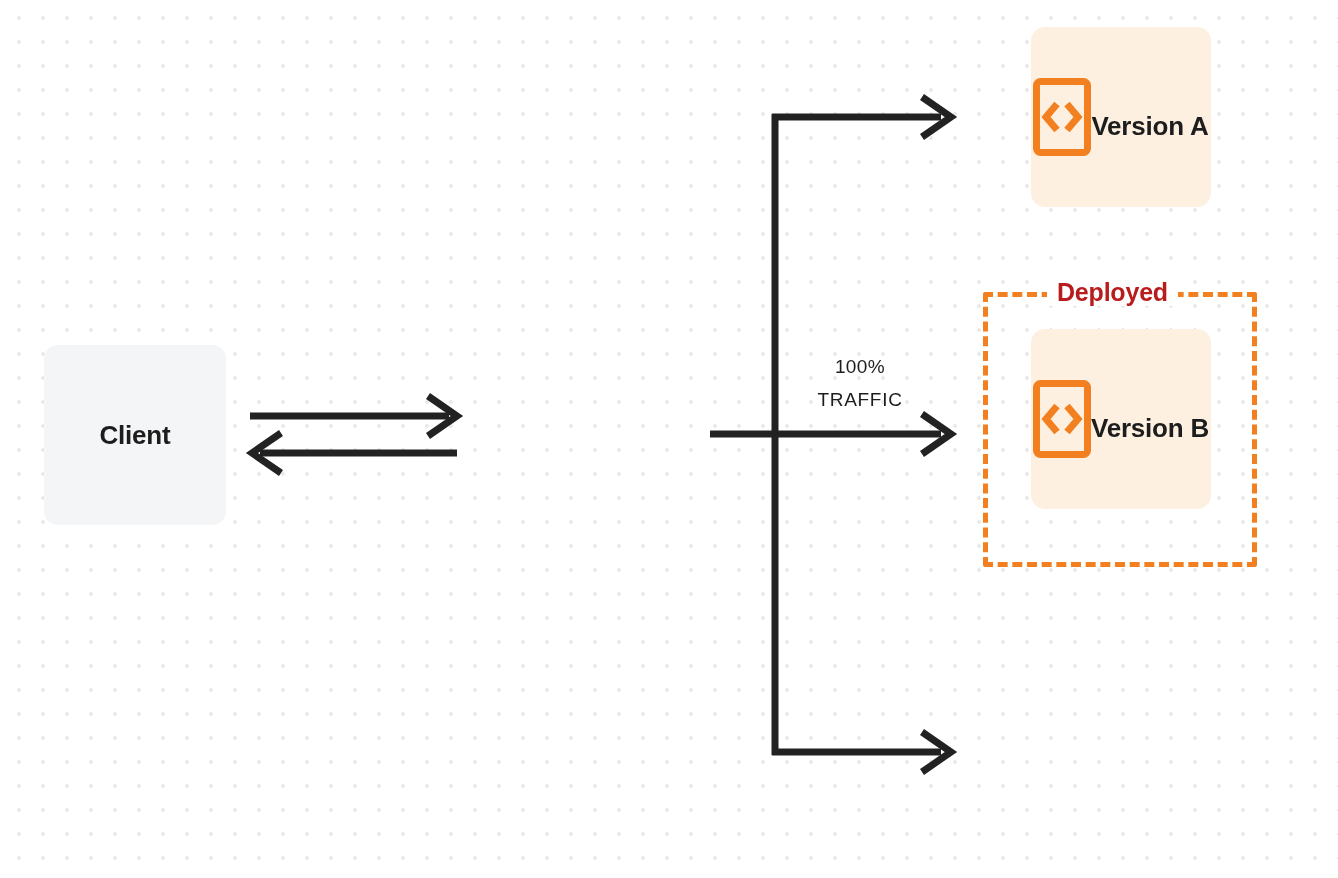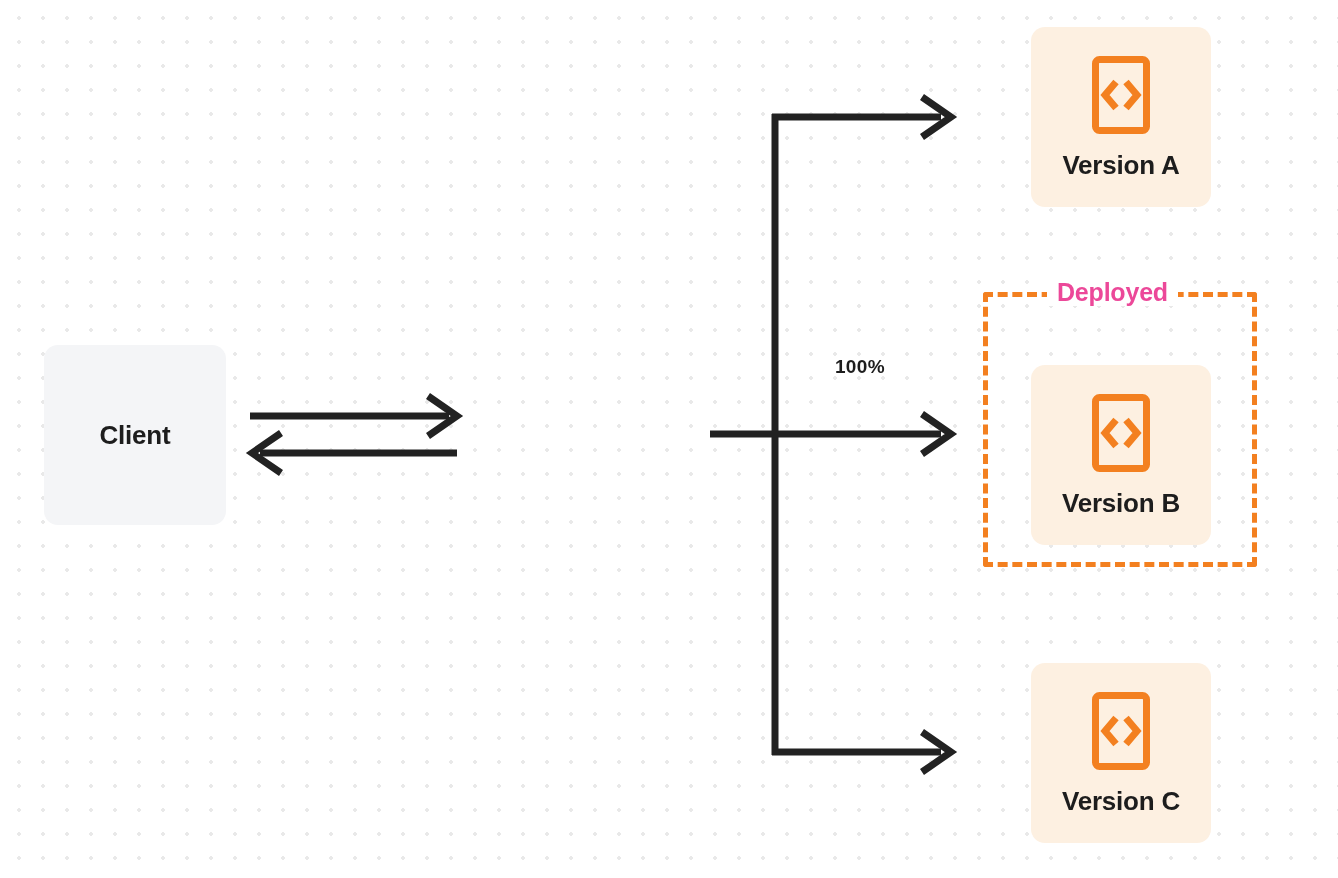--- a/index.html
+++ b/index.html
@@ -24,21 +24,20 @@
     background-position: 7px 6px;
     overflow: hidden;
   }
 
   
   .node {
     position: absolute;
     border-radius: 14px;
     box-sizing: border-box;
     display: flex;
-    flex-direction: column;
     align-items: center;
     justify-content: center;
   }
   .node-label {
     font-size: 26px;
     font-weight: bold;
     color: #1d1d1d;
     letter-spacing: -0.2px;
     line-height: 1;
     white-space: nowrap;
@@ -62,21 +61,21 @@
   .worker-node .node-label { margin-top: 22px; }
 
   .version-node {
     width: 180px;
     height: 180px;
     background-color: #fdf0e1;
     left: 1031px;
   }
   .version-node .node-label { margin-top: 18px; }
   .version-a { top: 27px; }
-  .version-b { top: 365px; }
+  .version-b { top: 329px; }
   .version-c { top: 663px; }
 
   .icon-holder {
     display: flex;
     align-items: center;
     justify-content: center;
     line-height: 0;
   }
 
   
@@ -91,36 +90,36 @@
     box-sizing: border-box;
   }
   .deployed-label {
     position: absolute;
     left: 1047px;
     top: 278px;
     background-color: #ffffff;
     padding: 0 10px;
     font-size: 25px;
     font-weight: bold;
-    color: #ec4899;
+    color: #b91c1c;
     letter-spacing: -0.2px;
     line-height: 28px;
     white-space: nowrap;
   }
 
   
   .traffic-label {
     position: absolute;
     left: 782px;
     top: 350px;
     width: 156px;
     text-align: center;
     color: #1d1d1d;
     font-size: 19px;
-    font-weight: bold;
+    font-weight: normal;
     line-height: 33px;
     letter-spacing: 0.4px;
   }
   .traffic-label .pct { display: block; }
   .traffic-label .word { display: block; letter-spacing: 0.7px; }
 
   
   #connectors {
     position: absolute;
     left: 0;
@@ -162,20 +161,21 @@
     </g>
 
     <g>
       <line x1="772" y1="752" x2="941" y2="752" stroke="#222222" stroke-width="7" stroke-linecap="butt"></line>
       <polyline points="922,732 951,752 922,772" fill="none" stroke="#222222" stroke-width="7" stroke-linecap="butt" stroke-linejoin="miter"></polyline>
     </g>
   </svg>
 
   <div class="traffic-label">
     <span class="pct">100%</span>
+    <span class="word">TRAFFIC</span>
   </div>
 
   <div class="node client-node">
     <span class="node-label">Client</span>
   </div>
 
 
   <div class="deployed-box"></div>
   <div class="deployed-label">Deployed</div>
 
@@ -194,24 +194,14 @@
     <span class="icon-holder">
       <svg width="58" height="78" viewBox="0 0 58 78" xmlns="http://www.w3.org/2000/svg">
         <rect x="3.5" y="3.5" width="51" height="71" rx="4" ry="4" fill="none" stroke="#f38020" stroke-width="7"></rect>
         <polyline points="24,26 13,39 24,52" fill="none" stroke="#f38020" stroke-width="7" stroke-linecap="butt" stroke-linejoin="miter"></polyline>
         <polyline points="34,26 45,39 34,52" fill="none" stroke="#f38020" stroke-width="7" stroke-linecap="butt" stroke-linejoin="miter"></polyline>
       </svg>
     </span>
     <span class="node-label">Version B</span>
   </div>
 
-  <div class="node version-node version-c">
-    <span class="icon-holder">
-      <svg width="58" height="78" viewBox="0 0 58 78" xmlns="http://www.w3.org/2000/svg">
-        <rect x="3.5" y="3.5" width="51" height="71" rx="4" ry="4" fill="none" stroke="#f38020" stroke-width="7"></rect>
-        <polyline points="24,26 13,39 24,52" fill="none" stroke="#f38020" stroke-width="7" stroke-linecap="butt" stroke-linejoin="miter"></polyline>
-        <polyline points="34,26 45,39 34,52" fill="none" stroke="#f38020" stroke-width="7" stroke-linecap="butt" stroke-linejoin="miter"></polyline>
-      </svg>
-    </span>
-    <span class="node-label">Version C</span>
-  </div>
 
 </div>
 
 </body></html>

